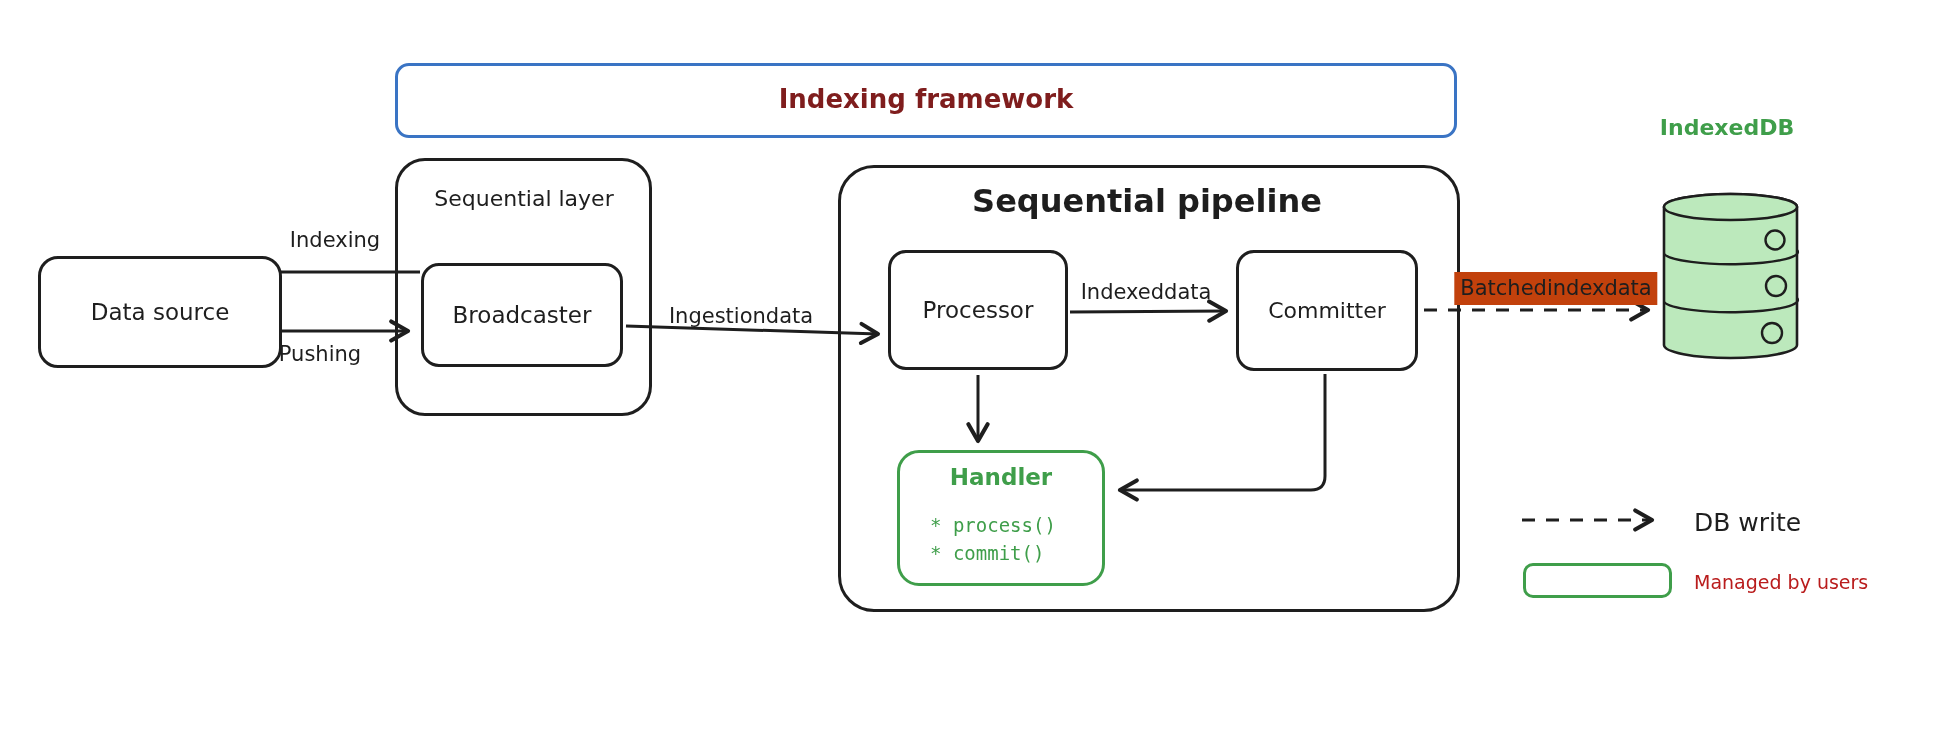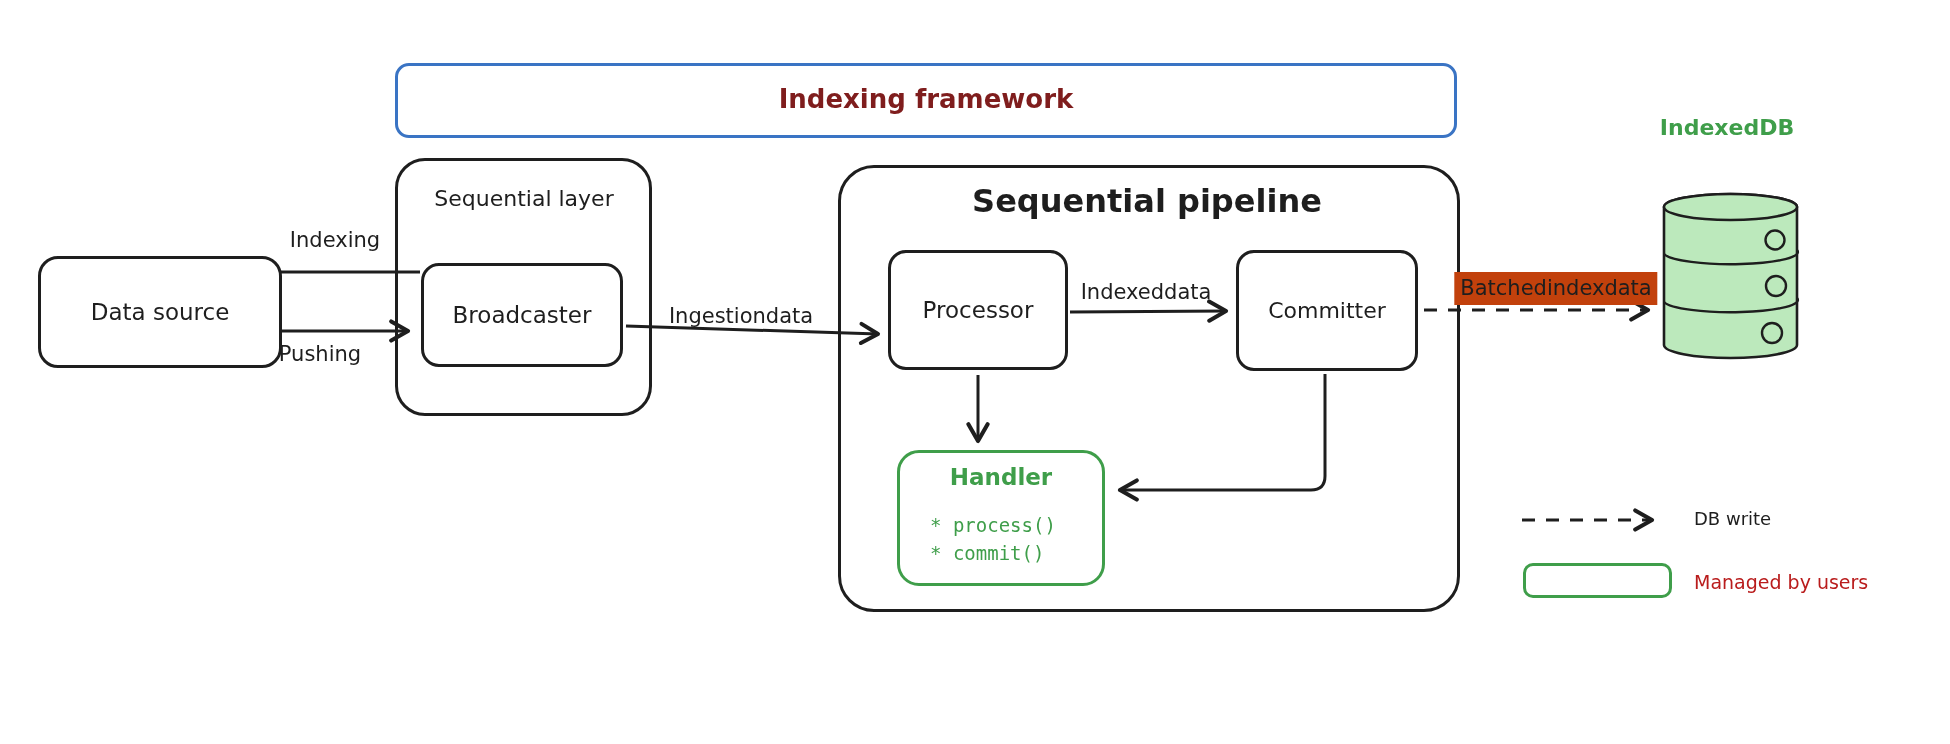--- a/index.html
+++ b/index.html
@@ -61,21 +61,21 @@
   .lbl-batched{left:1556px;top:272px;transform:translateX(-50%);line-height:33px;
     text-align:right;background:#c2410c;padding:0 6px;}
 
   
   .lbl-indexed-db{left:1727px;top:112px;transform:translateX(-50%);
     color:#3f9e4a;font-size:22px;font-weight:bold;line-height:32px;text-align:center;}
 
   
   .legend-green-box{left:1523px;top:563px;width:149px;height:35px;
     border:3px solid #3f9e4a;border-radius:10px;background:transparent;}
-  .lbl-db-write{left:1694px;top:508px;font-size:18px;}
+  .lbl-db-write{left:1694px;top:508px;font-size:25px;}
   .lbl-managed{left:1694px;top:571px;font-size:19px;color:#b91c1c;}
 
   svg.overlay{position:absolute;left:0;top:0;z-index:2;pointer-events:none;}
   .lbl, .box{z-index:3;}
   .box.behind{z-index:1;}
   .lbl-batched{z-index:4;}
 </style>
 </head>
 <body>
 

